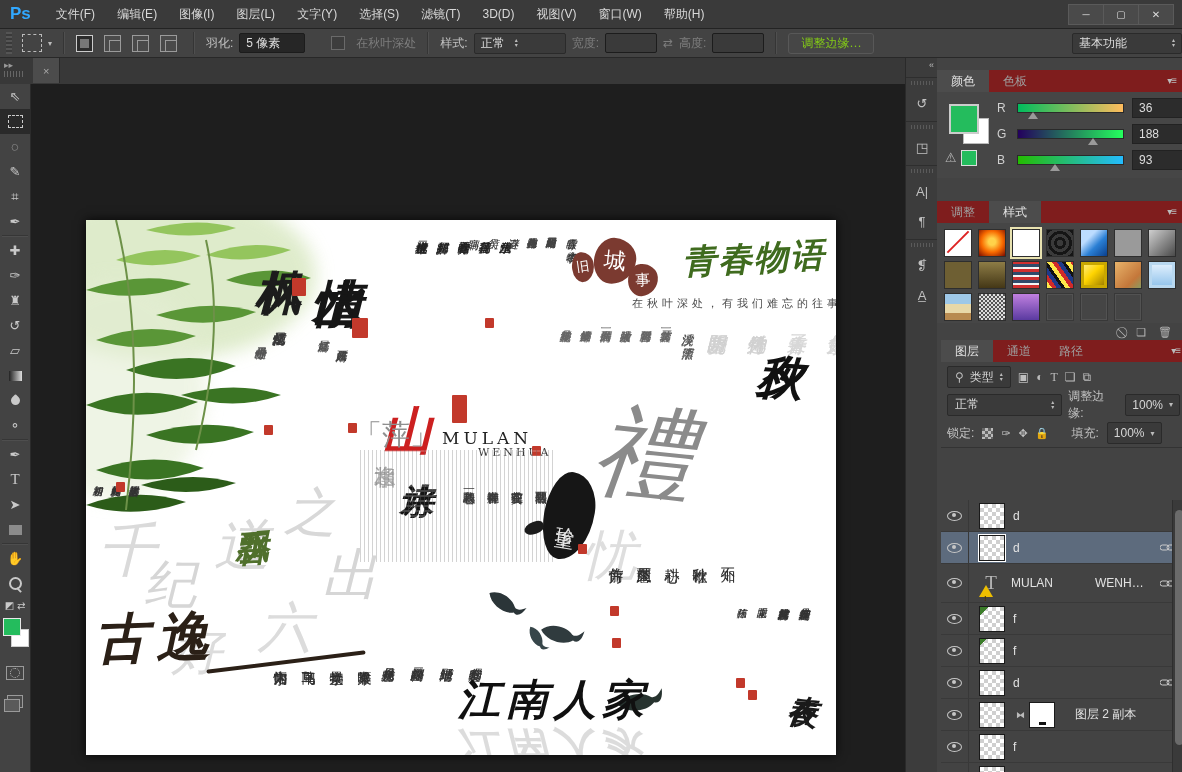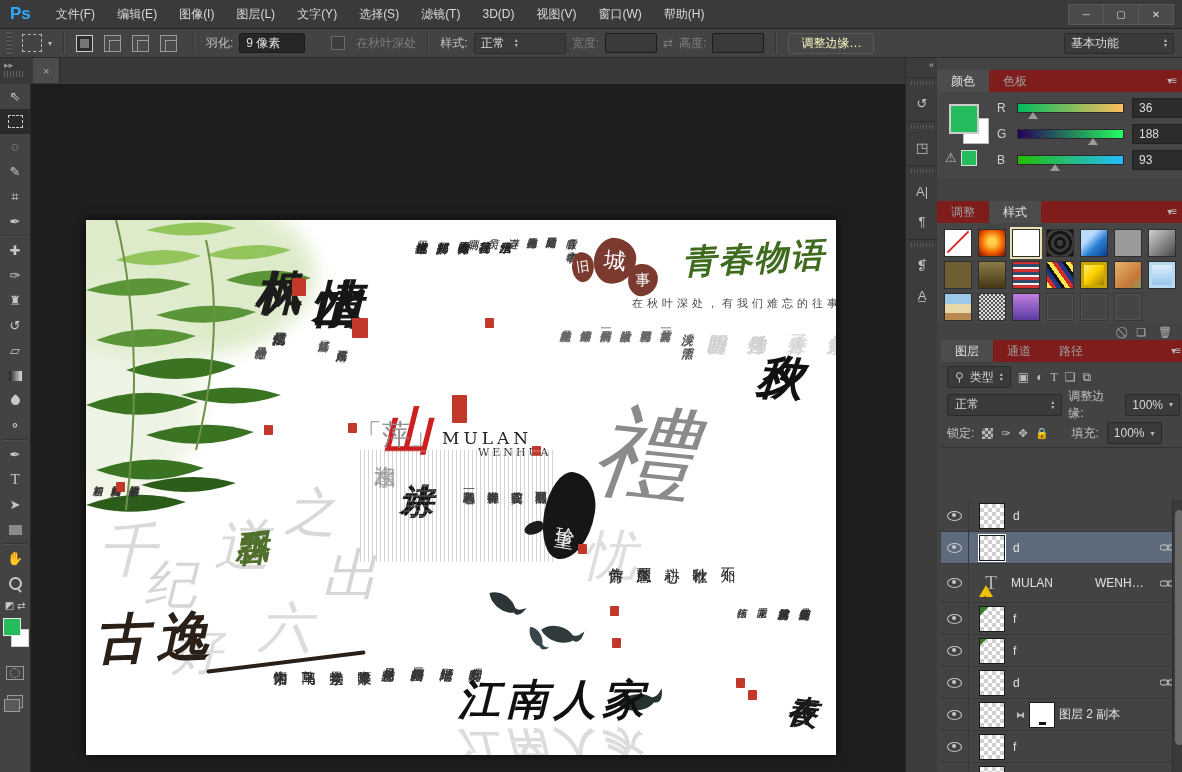--- a/index.html
+++ b/index.html
@@ -25,21 +25,21 @@
   .selmode.combo::after{content:"";position:absolute;left:4px;top:4px;width:10px;height:10px;border:1px solid #9a9a9a;background:#4a4a4a;}
   .optlabel{color:#c2c2c2;}
   .optlabel.dim{color:#7d7d7d;}
   .optinput{background:#262626;border:1px solid #1c1c1c;border-radius:2px;color:#ddd;height:18px;
             padding:0 6px;display:flex;align-items:center;}
   .optinput.empty{width:38px;background:#3a3a3a;}
   .checkbox{width:12px;height:12px;border:1px solid #6a6a6a;background:#3d3d3d;display:inline-block;vertical-align:middle;margin-right:5px;}
   .dropdown{background:#3a3a3a;border:1px solid #2a2a2a;border-radius:2px;height:19px;display:flex;
             align-items:center;padding:0 6px;gap:10px;color:#ddd;}
   .updown{display:inline-flex;flex-direction:column;font-size:6px;line-height:5px;color:#bbb;}
-  .btn{border:1px solid #585858;border-radius:3px;background:#464646;color:#fef9c3;height:19px;
+  .btn{border:1px solid #585858;border-radius:3px;background:#464646;color:#84cc16;height:19px;
        display:flex;align-items:center;padding:0 12px;font-family:Liberation Serif, serif;}
   
   .tabbar{position:absolute;left:0;top:58px;width:905px;height:26px;background:#383838;border-bottom:1px solid #282828;}
   .tabtiny{position:absolute;left:4px;top:2px;color:#999;font-size:9px;}
   .tabtiny2{position:absolute;left:4px;top:13px;width:20px;height:6px;
             background:repeating-linear-gradient(90deg,#666 0 1px,transparent 1px 3px);}
   .doctab{position:absolute;left:33px;top:0;height:25px;background:#4c4c4c;border-right:1px solid #2a2a2a;
           display:flex;align-items:center;padding:0 10px;gap:12px;color:#dcdcdc;}
   .tabclose{color:#aaa;font-size:11px;}
   
@@ -193,41 +193,41 @@
     <div class="grip"></div>
     <div class="toolpreset"></div>
     <span class="ddarrow">▾</span>
     <div class="vsep"></div>
     <div class="selmode active"></div>
     <div class="selmode combo"></div>
     <div class="selmode combo"></div>
     <div class="selmode combo"></div>
     <div class="vsep"></div>
     <span class="optlabel">羽化:</span>
-    <div class="optinput" style="width:52px">9 像素</div>
+    <div class="optinput" style="width:52px">5 像素</div>
     <span style="width:14px"></span>
     <span class="checkbox"></span>
     <span class="optlabel dim">在秋叶深处</span>
     <div class="vsep"></div>
     <span class="optlabel">样式:</span>
     <div class="dropdown" style="width:78px">
       <span>正常</span>
       <span class="updown">
           <span>▴</span>
           <span>▾</span>
         </span>
     </div>
     <span class="optlabel dim">宽度:</span>
     <div class="optinput empty"></div>
     <span class="optlabel dim">⇄</span>
     <span class="optlabel dim">高度:</span>
     <div class="optinput empty"></div>
     <div class="vsep"></div>
     <div class="btn">调整边缘…</div>
-    <div class="dropdown" style="margin-left:auto;margin-right:8px;width:96px;justify-content:space-between">
+    <div class="dropdown" style="margin-left:auto;width:96px;justify-content:space-between">
       <span>基本功能</span>
       <span class="updown">
           <span>▴</span>
           <span>▾</span>
         </span>
     </div>
   </div>
 
   <div class="tabbar">
     <span class="tabtiny">▸▸</span>
@@ -698,21 +698,21 @@
             <rect x="7" y="2" width="9" height="5" rx="2.5" fill="none" stroke="#ccc"></rect>
             </svg>
         </div>
         <div class="lrow">
           <div class="eyebox">
               <span class="eye"></span>
             </div>
           <div class="thumb"></div>
           <span class="chainmini">⧓</span>
           <div class="maskthumb"></div>
-          <span class="lname" style="margin-left:4px">图层 2 副本</span>
+          <span class="lname" style="margin-left:20px">图层 2 副本</span>
         </div>
         <div class="lrow">
           <div class="eyebox">
               <span class="eye"></span>
             </div>
           <div class="thumb"></div>
           <span class="lname">f</span>
         </div>
         <div class="lrow">
           <div class="eyebox"></div>

